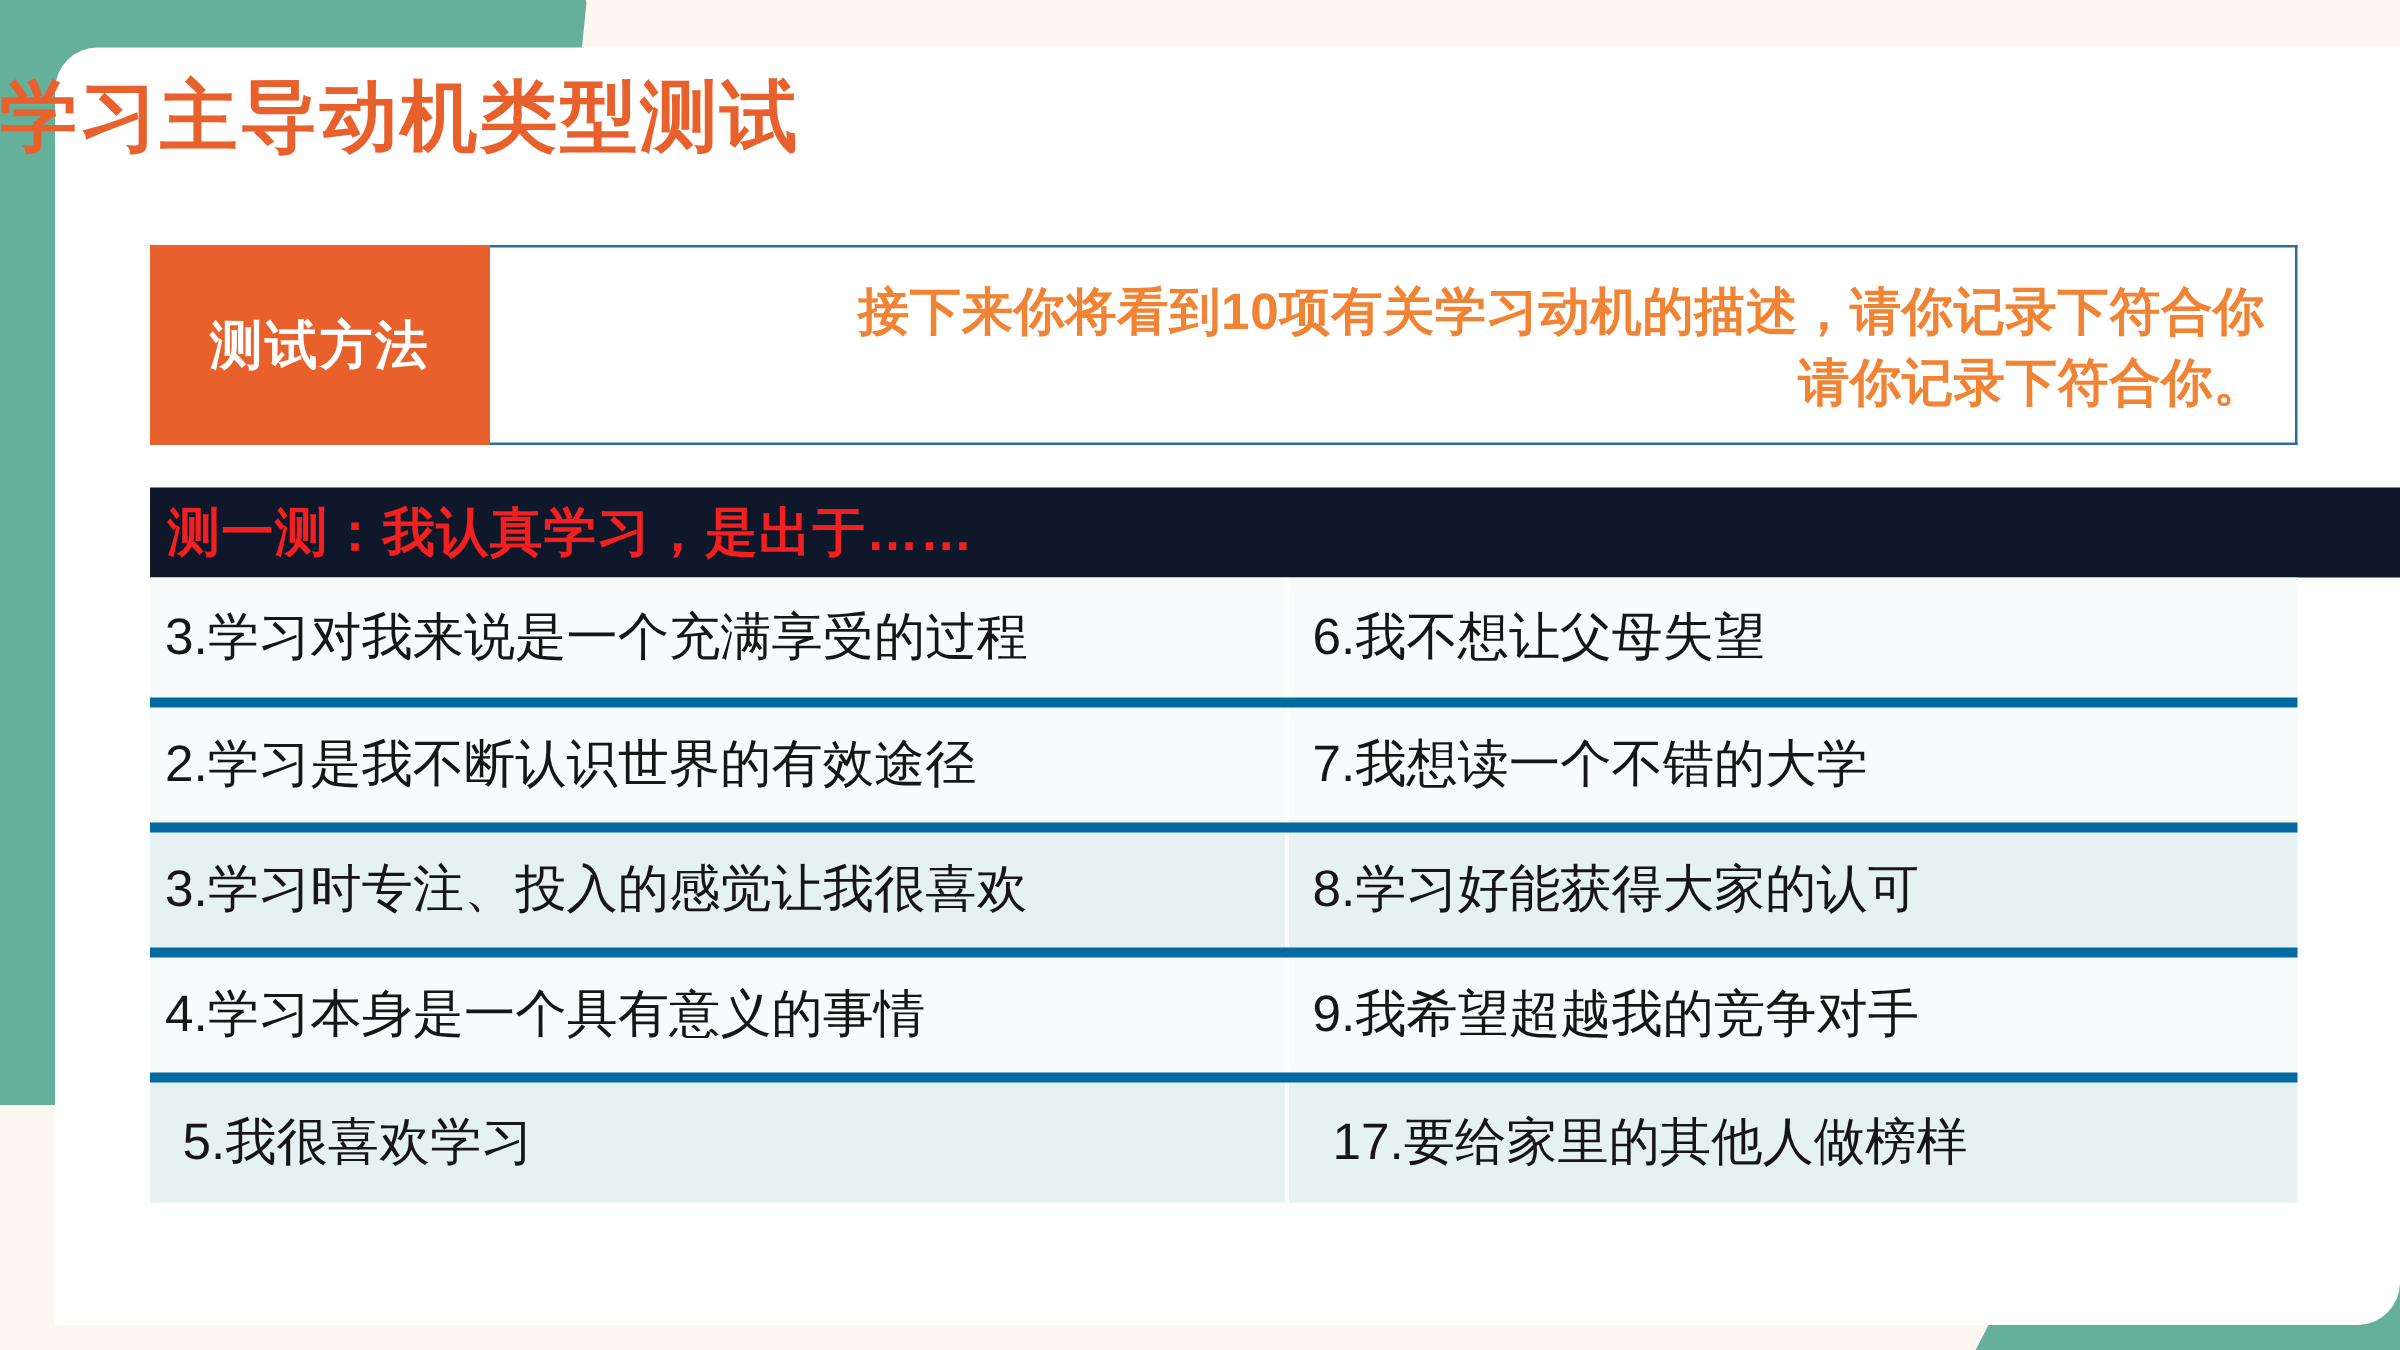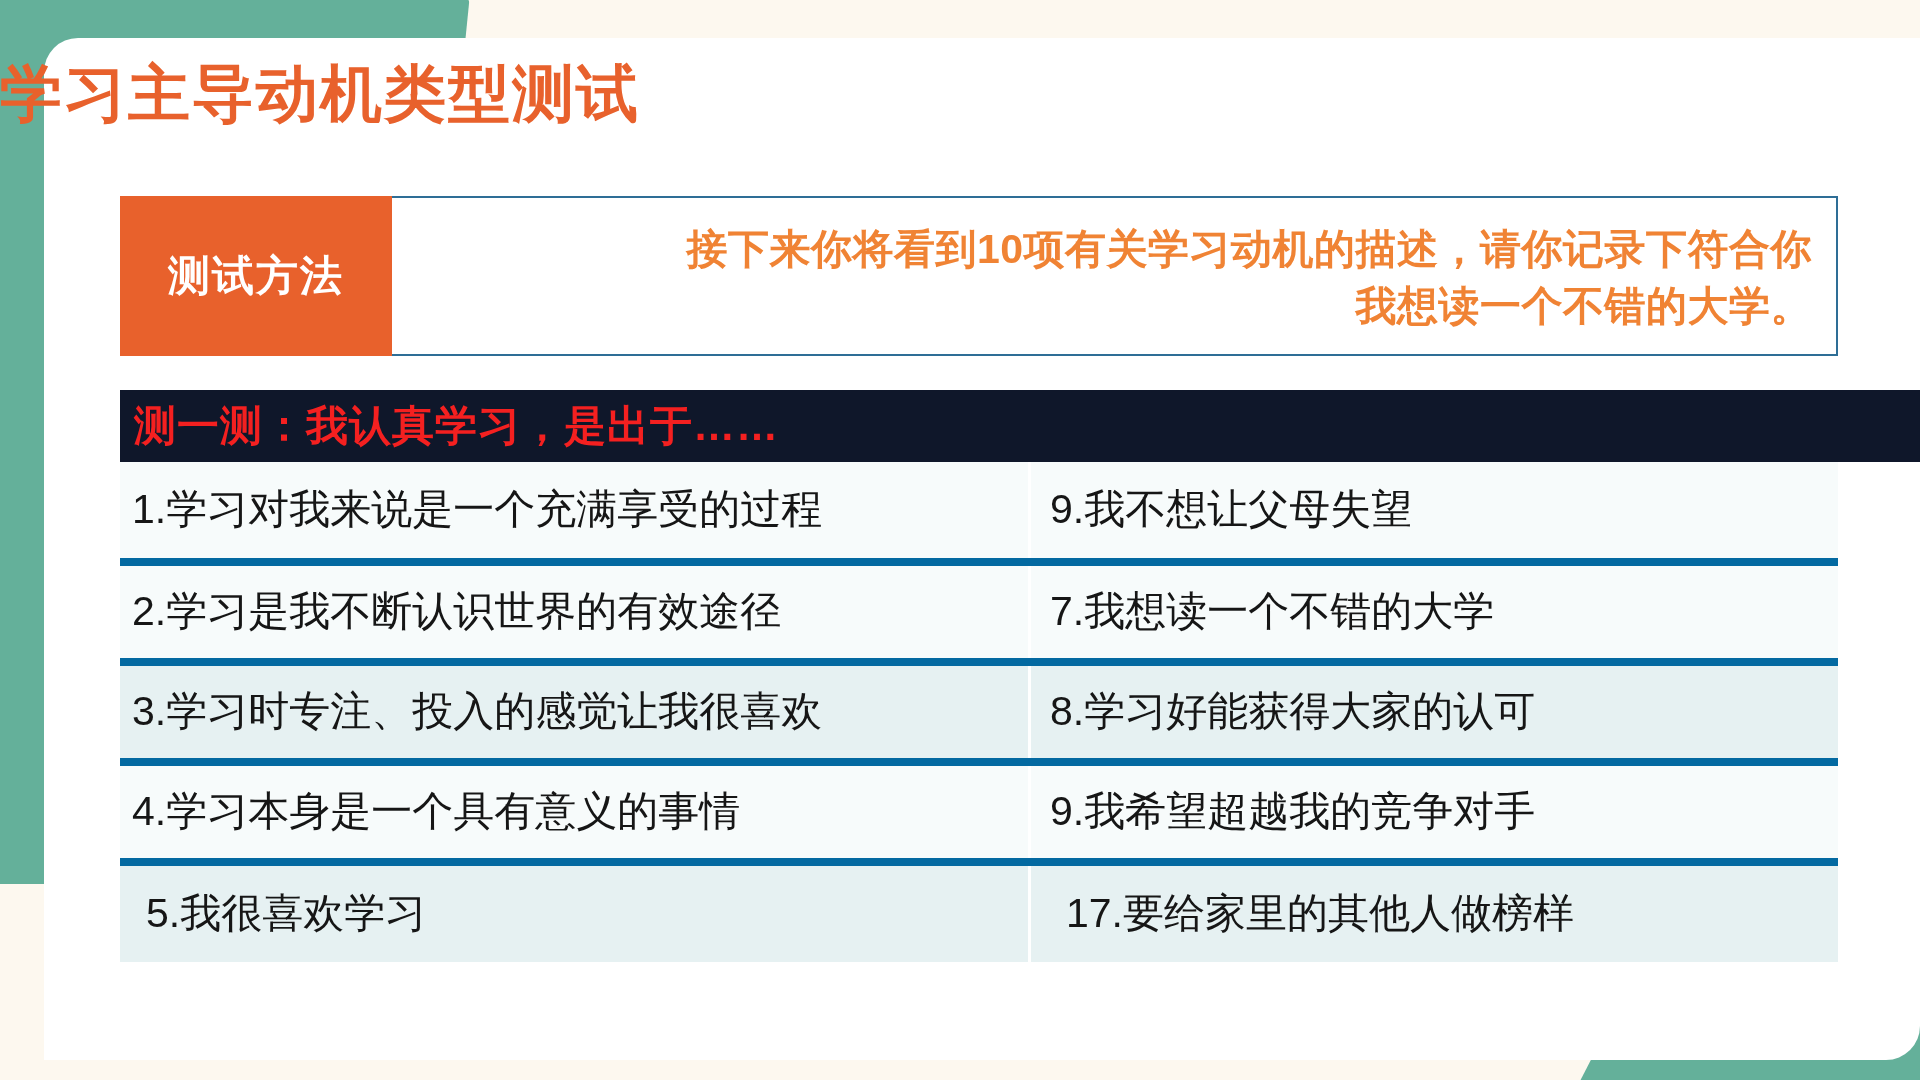--- a/index.html
+++ b/index.html
@@ -196,33 +196,33 @@
   <div class="card"></div>
 
   <div class="content">
 
     <div class="page-title">学习主导动机类型测试</div>
 
     <div class="method-block">
       <div class="method-tag">测试方法</div>
       <div class="method-box">
         <div class="method-line">接下来你将看到10项有关学习动机的描述，请你记录下符合你</div>
-        <div class="method-line">我想读一个不错的大学。</div>
+        <div class="method-line">请你记录下符合你。</div>
       </div>
     </div>
 
     <div class="prompt-bar">
       <div class="prompt-text">测一测：我认真学习，是出于……</div>
     </div>
 
     <table class="item-table">
       <tbody>
         <tr class="row-plain">
-          <td class="col-left">1.学习对我来说是一个充满享受的过程</td>
-          <td class="col-right">9.我不想让父母失望</td>
+          <td class="col-left">3.学习对我来说是一个充满享受的过程</td>
+          <td class="col-right">6.我不想让父母失望</td>
         </tr>
         <tr class="row-plain">
           <td class="col-left">2.学习是我不断认识世界的有效途径</td>
           <td class="col-right">7.我想读一个不错的大学</td>
         </tr>
         <tr class="row-tint">
           <td class="col-left">3.学习时专注、投入的感觉让我很喜欢</td>
           <td class="col-right">8.学习好能获得大家的认可</td>
         </tr>
         <tr class="row-plain">

